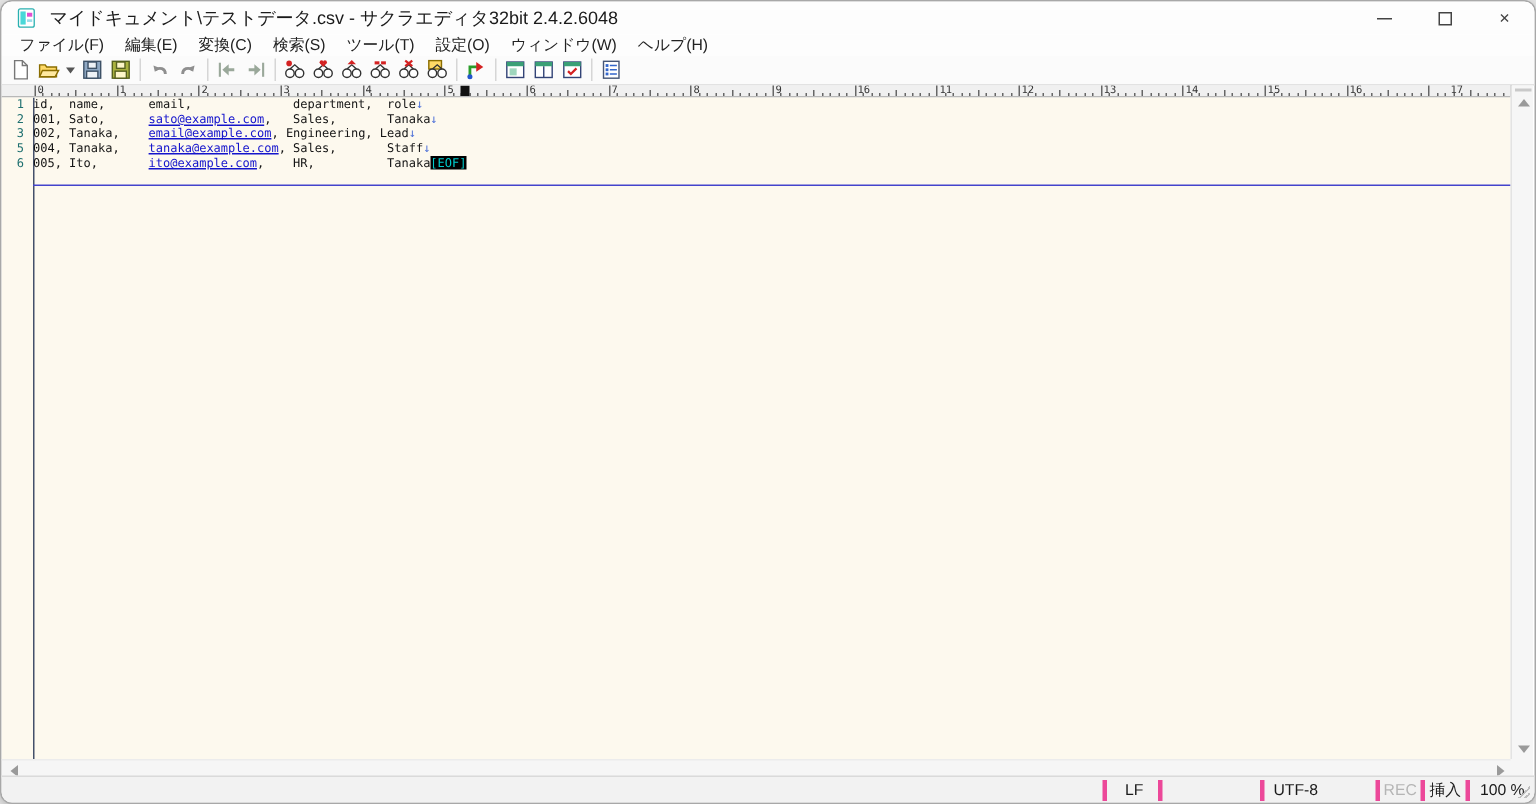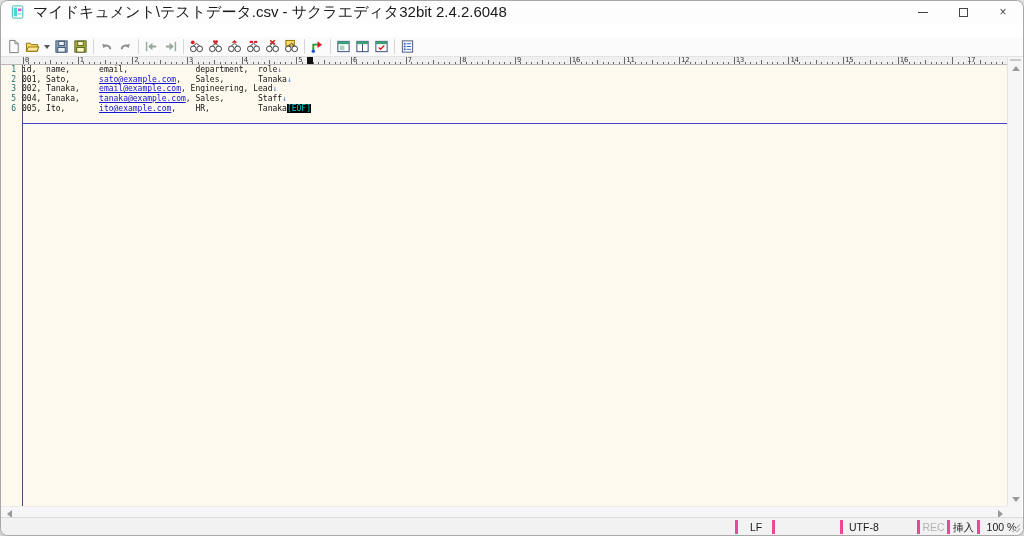--- a/index.html
+++ b/index.html
@@ -3,21 +3,21 @@
 <meta charset="utf-8">
 <style>
   * { box-sizing: border-box; margin: 0; padding: 0; }
   html,body { width:1024px; height:536px; background:#e8e8e8; font-family:"Liberation Sans","DejaVu Sans",sans-serif; }
   .window { position:relative; width:1024px; height:536px; background:#ffffff; border:1px solid #a8a8a8;
             border-radius:8px; overflow:hidden; box-shadow:0 2px 8px rgba(0,0,0,.25); }
 
   
   .titlebar { position:absolute; left:0; top:0; width:100%; height:22px; background:#fdfdfd; display:flex; align-items:center; }
   .app-icon { width:14px; height:14px; margin:0 8px 0 10px; flex:0 0 auto; }
-  .title-text { font-size:15px; color:#1a1a1a; white-space:nowrap; }
+  .title-text { font-size:12px; color:#1a1a1a; white-space:nowrap; }
   .win-controls { position:absolute; right:0; top:0; height:22px; display:flex; }
   .win-btn { width:40px; height:22px; display:flex; align-items:center; justify-content:center; font-size:12px; color:#444; }
   .max-glyph { width:9px; height:9px; border:1px solid #444; }
   .min-glyph { width:10px; height:0; border-top:1px solid #444; }
 
   
   .menubar { position:absolute; left:0; top:22px; width:100%; height:14px; background:#fdfdfd; display:flex; align-items:center; padding-left:5px; }
   .menu-item { font-size:10.5px; color:#222; padding:0 7px; white-space:nowrap; }
 
   
@@ -89,20 +89,30 @@
         </div>
       <div class="win-btn">
           <span class="max-glyph"></span>
         </div>
       <div class="win-btn">
           <span>×</span>
         </div>
     </div>
   </div>
 
+  <div class="menubar" id="menubar">
+      <span class="menu-item">ファイル(F)</span>
+      <span class="menu-item">編集(E)</span>
+      <span class="menu-item">変換(C)</span>
+      <span class="menu-item">検索(S)</span>
+      <span class="menu-item">ツール(T)</span>
+      <span class="menu-item">設定(O)</span>
+      <span class="menu-item">ウィンドウ(W)</span>
+      <span class="menu-item">ヘルプ(H)</span>
+    </div>
 
   <div class="toolbar" id="toolbar">
       <div class="tb-btn">
         <svg viewBox="0 0 16 16">
           <path d="M4 1.5h5.5L13 5v9.5H4z" fill="#fff" stroke="#777"></path>
           <path d="M9.5 1.5V5H13" fill="none" stroke="#777"></path>
         </svg>
       </div>
       <div class="tb-btn">
         <svg viewBox="0 0 16 16">

